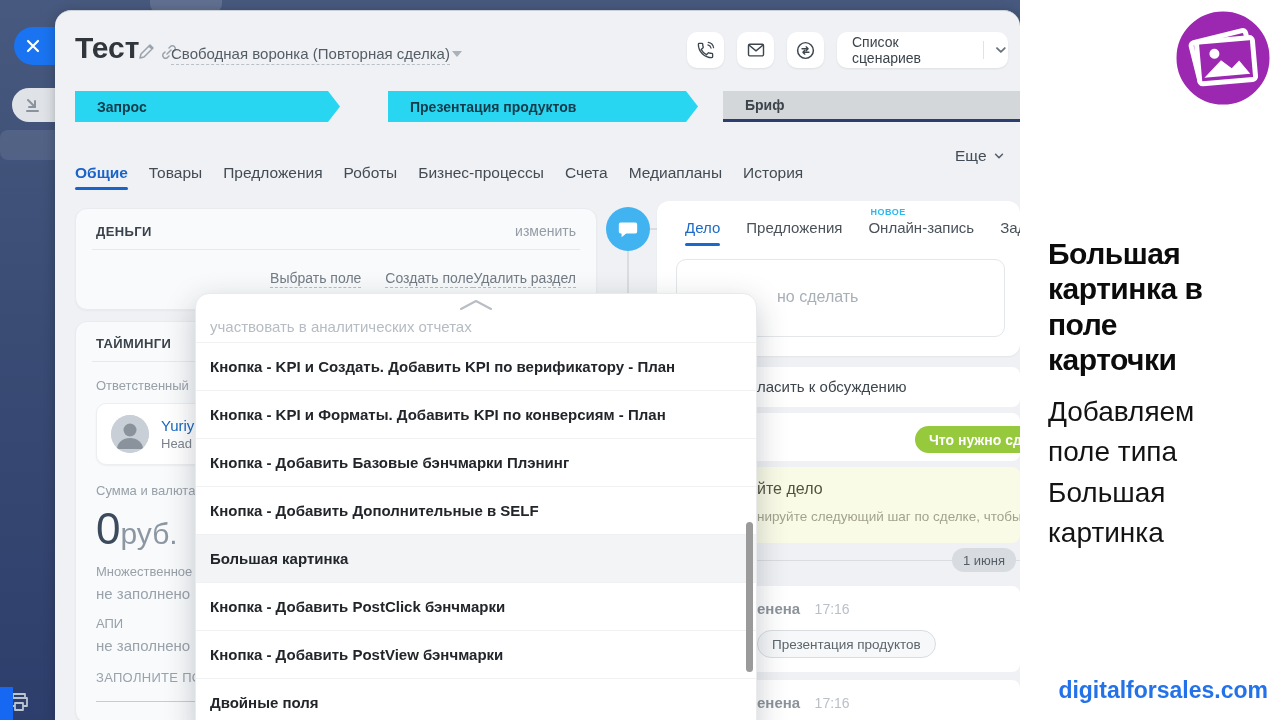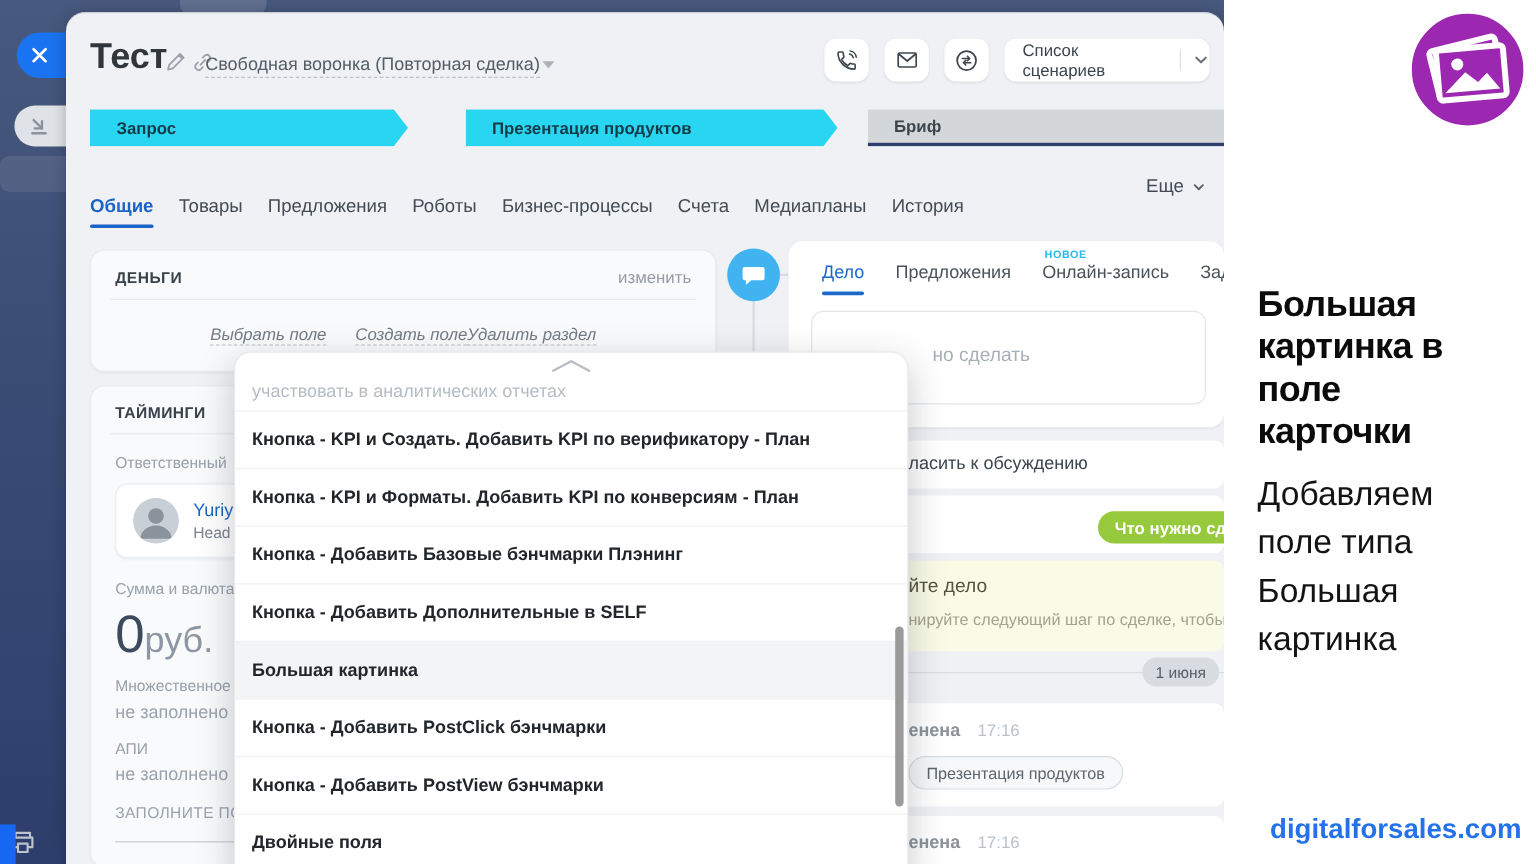--- a/index.html
+++ b/index.html
@@ -47,21 +47,21 @@
   .tab.active::after{content:"";position:absolute;left:0;right:0;bottom:0;height:3px;background:#1a63c8;border-radius:2px;}
   .tab-more{font-size:15.5px;color:#434b54;cursor:pointer;display:flex;align-items:center;gap:6px;padding-bottom:8px;}
 
   
   .sec-card{left:20px;background:#f8fafb;border:1px solid #e9ecef;border-radius:12px;box-shadow:0 1px 2px rgba(0,0,0,.04);width:520px;}
   .sec-head{display:flex;justify-content:space-between;align-items:center;padding:14px 20px 10px 20px;}
   .sec-title{font-size:13px;font-weight:700;color:#3a424b;letter-spacing:.4px;}
   .sec-edit{font-size:14px;color:#959ca6;cursor:pointer;}
   .sec-div{height:1px;background:#e7eaed;margin:0 16px;}
   .dash-link{font-size:14px;color:#737b85;border-bottom:1px dashed #b6bdc4;cursor:pointer;padding-bottom:1px;}
-  .money-links{display:flex;justify-content:center;padding:20px 20px 16px 20px;font-style:italic;}
+  .money-links{display:flex;justify-content:flex-end;padding:20px 20px 16px 20px;}
   .field-label{font-size:13px;color:#98a0a9;}
   .field-value{font-size:15px;color:#9aa2ac;}
   .resp-card{width:320px;background:#fff;border:1px solid #eceff1;border-radius:10px;box-shadow:0 1px 2px rgba(0,0,0,.05);display:flex;align-items:center;gap:12px;padding:11px 14px;margin:10px 0 0 0;}
   .avatar{width:38px;height:38px;border-radius:50%;background:#c9cfd7;overflow:hidden;flex:0 0 auto;}
   .resp-name{font-size:15px;color:#1767c0;cursor:pointer;}
   .resp-role{font-size:13px;color:#7c848d;margin-top:2px;}
   .amount-row{margin-top:6px;}
   .amount-num{font-size:44px;font-weight:300;color:#3c4a5e;}
   .amount-cur{font-size:30px;color:#8d97a3;}
   .fill-note{font-size:13px;color:#9aa2ac;letter-spacing:.3px;}

